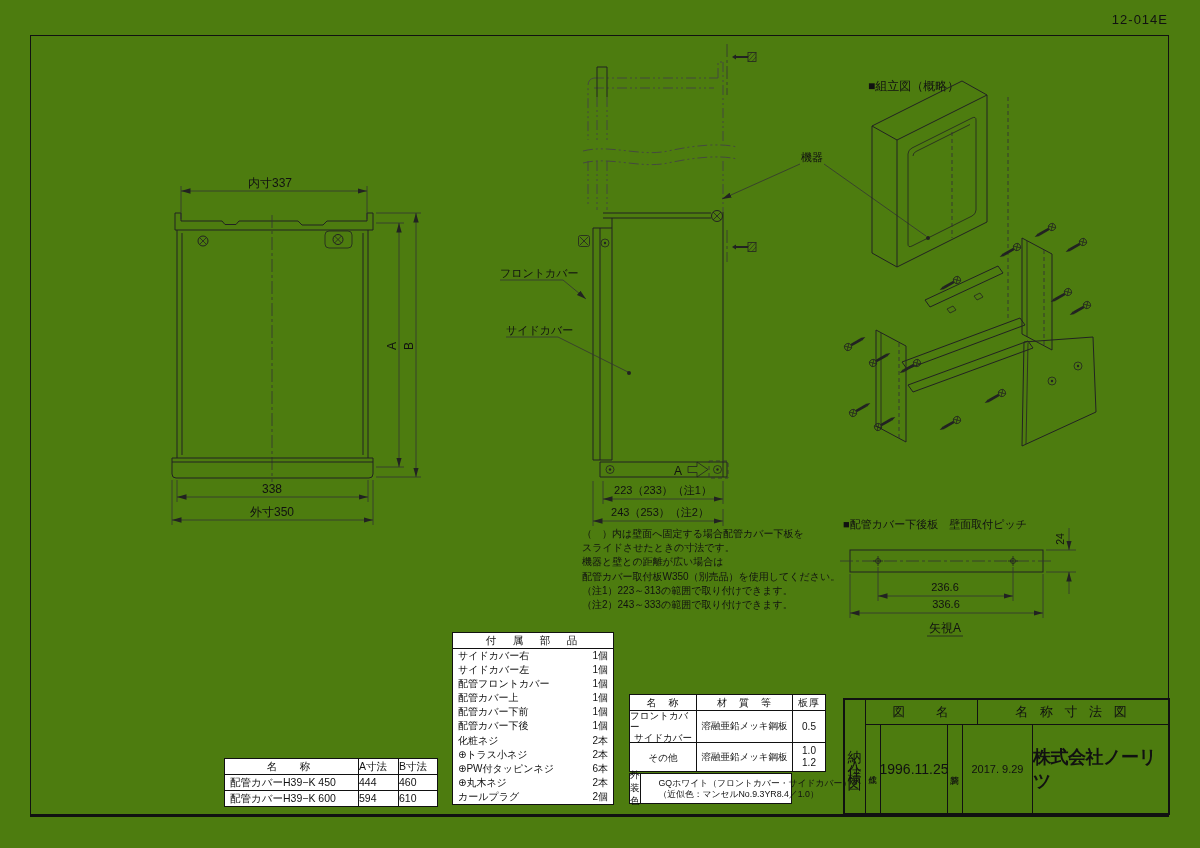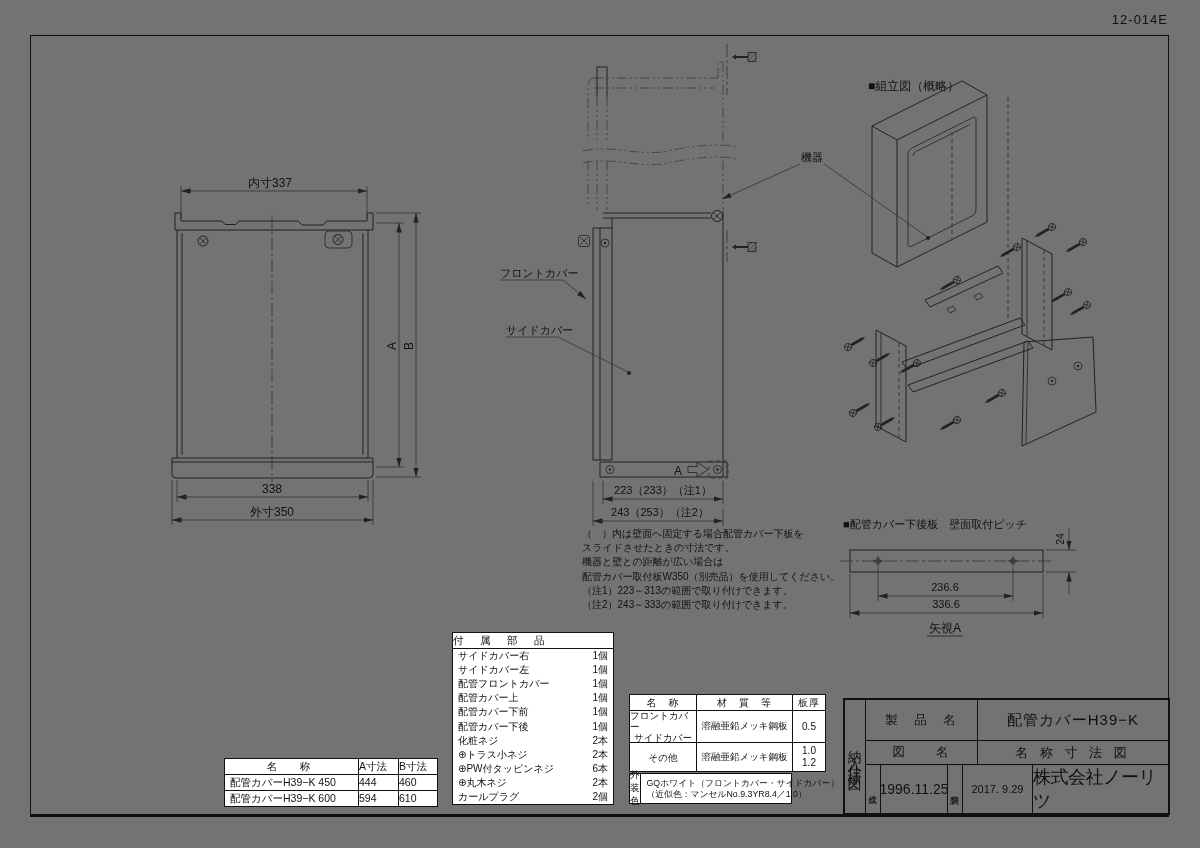--- a/index.html
+++ b/index.html
@@ -1,78 +1,78 @@
 <!DOCTYPE html>
 <html><head>
 <meta charset="utf-8">
 <style>
   html,body{margin:0;padding:0;background:#fff}
-  #sheet{position:relative;width:1200px;height:848px;background:#737373;overflow:hidden;
+  #sheet{position:relative;width:1200px;height:848px;background:#4d7c0f;overflow:hidden;
          font-family:"Liberation Sans","DejaVu Sans",sans-serif;color:#111}
   .abs{position:absolute}
   #frame{left:30px;top:35px;width:1137px;height:778px;border:1.5px solid #111;border-bottom-width:3px}
   #docnum{left:1040px;top:12px;width:128px;text-align:right;font-size:13px;letter-spacing:1px}
   svg text{font-family:"Liberation Sans","DejaVu Sans",sans-serif;fill:#111}
   .s{stroke:#222;stroke-width:1;fill:none}
   .s8{stroke:#222;stroke-width:.8;fill:none}
   .d{stroke:#333;stroke-width:.8;fill:none}
   .cl{stroke:#333;stroke-width:.8;stroke-dasharray:13 3 3 3;fill:none}
   .ph{stroke:#444;stroke-width:.9;stroke-dasharray:10 3 2 3 2 3;fill:none}
   .dsh{stroke:#333;stroke-width:.9;stroke-dasharray:4 3;fill:none}
   .t12{font-size:12px}.t11{font-size:11px}.t10{font-size:10.5px}
   
   #notes{left:582px;top:527px;font-size:10px;line-height:14.2px;white-space:nowrap}
   
   .tbl{position:absolute;border:1.2px solid #111;background:#fff;box-sizing:border-box}
   
   #acc{left:452px;top:632px;width:162px;font-size:10px}
-  #acc .ti{height:15px;border-bottom:1px solid #111;letter-spacing:3px;line-height:15px;font-size:10.5px}
-  #acc .r{display:flex;justify-content:space-between;height:14.1px;align-items:center;padding:0 5px}
+  #acc .ti{height:15px;border-bottom:1px solid #111;text-align:center;letter-spacing:3px;line-height:15px;font-size:10.5px}
+  #acc .r{display:flex;justify-content:space-between;height:14.1px;padding:0 5px}
   
   #var{left:224px;top:758px;width:214px;font-size:10.5px}
   #var .r{display:flex;height:15px;line-height:15px}
   #var .r + .r{border-top:1px solid #111}
   #var .c1{width:134px;border-right:1px solid #111;padding-left:5px;box-sizing:border-box}
   #var .c2{width:39px;border-right:1px solid #111;text-align:left}
   #var .c3{flex:1;text-align:left}
   #var .hd .c1{text-align:center;padding-left:0;letter-spacing:6px}
   
   #mat{left:629px;top:694px;width:197px;font-size:9.5px}
   #mat .r{display:flex}
   #mat .r + .r{border-top:1px solid #111}
   #mat .c1{width:66px;border-right:1px solid #111;display:flex;flex-direction:column;justify-content:center;align-items:center;line-height:11px}
   #mat .c2{width:95px;border-right:1px solid #111;display:flex;align-items:center;justify-content:center}
   #mat .c3{flex:1;display:flex;flex-direction:column;justify-content:center;align-items:center;font-size:10px;line-height:12px}
   #mat .hd{height:15px}#mat .hd div{font-size:10px;letter-spacing:1px}
   #mat .b1{height:31px}#mat .b2{height:28px}
   
   #clr{left:629px;top:773px;width:163px;height:31px;display:flex;font-size:9.5px}
   #clr .lab{width:33px;border-right:1px solid #111;display:flex;align-items:center;justify-content:center}
-  #clr .val{flex:1;display:flex;flex-direction:column;justify-content:center;padding-left:6px;font-size:8.8px;line-height:11px;white-space:nowrap}
+  #clr .val{flex:1;display:flex;flex-direction:column;justify-content:center;padding-left:18px;font-size:8.8px;line-height:11px;white-space:nowrap}
   
   #tblk{left:843px;top:698px;width:327px;height:117px;border:2px solid #111;display:flex;box-sizing:border-box}
   #tblk .side{width:20px;border-right:1px solid #111;display:flex;align-items:center;justify-content:center}
   #tblk .side span{writing-mode:vertical-rl;text-orientation:upright;font-size:14px;letter-spacing:7px}
   #tblk .main{flex:1;display:flex;flex-direction:column}
   .tr{display:flex;border-bottom:1px solid #111;box-sizing:border-box}
   .tr:last-child{border-bottom:none}
   .tr1{height:44px}.tr2{height:25px}.tr3{height:21px}.tr4{flex:1}
   .cell{display:flex;align-items:center;justify-content:center;border-right:1px solid #111;box-sizing:border-box}
   .cell:last-child{border-right:none}
   .lab1{width:112px;font-size:12.5px;letter-spacing:2px}
   .val1{flex:1;font-size:15px;letter-spacing:1px}
   .val2{flex:1;font-size:13px;letter-spacing:4px}
   .w37{width:37px;font-size:10.5px}.w33{width:33px;font-size:11px}.w39{width:39px}
   .w23{width:23px;font-size:10.5px}.w40{width:40px;font-size:10.5px}
   .paper{flex-direction:column;font-size:8px;line-height:8.5px}
   .vlab{width:15px}
   .vlab span{writing-mode:vertical-rl;text-orientation:upright;font-size:8.5px;letter-spacing:0}
   .date{width:67px;font-size:14px}.date2{width:70px;font-size:11px}
   .fignum{flex:1;font-size:11.5px}
-  .company{flex:1;font-size:18px;font-weight:normal;letter-spacing:-.5px}
+  .company{flex:1;font-size:18px;font-weight:bold;letter-spacing:-.5px}
 </style>
 </head>
 <body>
 
 <div id="sheet">
 
   <div class="abs" id="docnum">12-014E</div>
   <div class="abs" id="frame"></div>
 
   <svg class="abs" style="left:0;top:0" width="1200" height="848" viewBox="0 0 1200 848">
@@ -345,24 +345,20 @@
       <span>GQホワイト（フロントカバー・サイドカバー）</span>
       <span>（近似色：マンセルNo.9.3YR8.4／1.0）</span>
     </div>
   </div>
 
   <div class="abs" id="tblk">
     <div class="side">
       <span>納入仕様図</span>
     </div>
     <div class="main">
-      <div class="tr tr1">
-        <div class="cell lab1">製　品　名</div>
-        <div class="cell val1">配管カバーH39−K</div>
-      </div>
       <div class="tr tr2">
         <div class="cell lab1">図　　名</div>
         <div class="cell val2">名 称 寸 法 図</div>
       </div>
       <div class="tr tr4">
         <div class="cell vlab">
           <span>作成</span>
         </div>
         <div class="cell date">1996.11.25</div>
         <div class="cell vlab">

